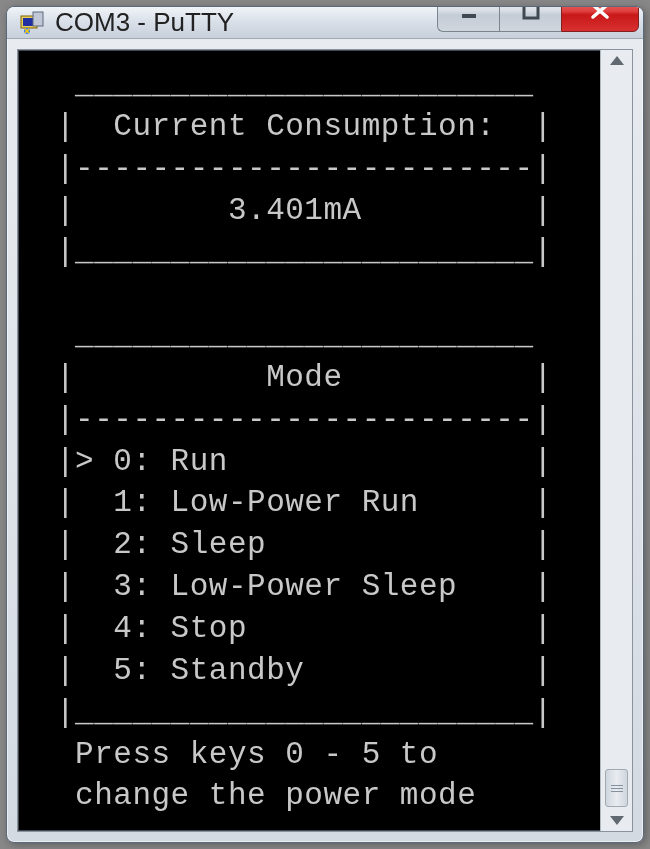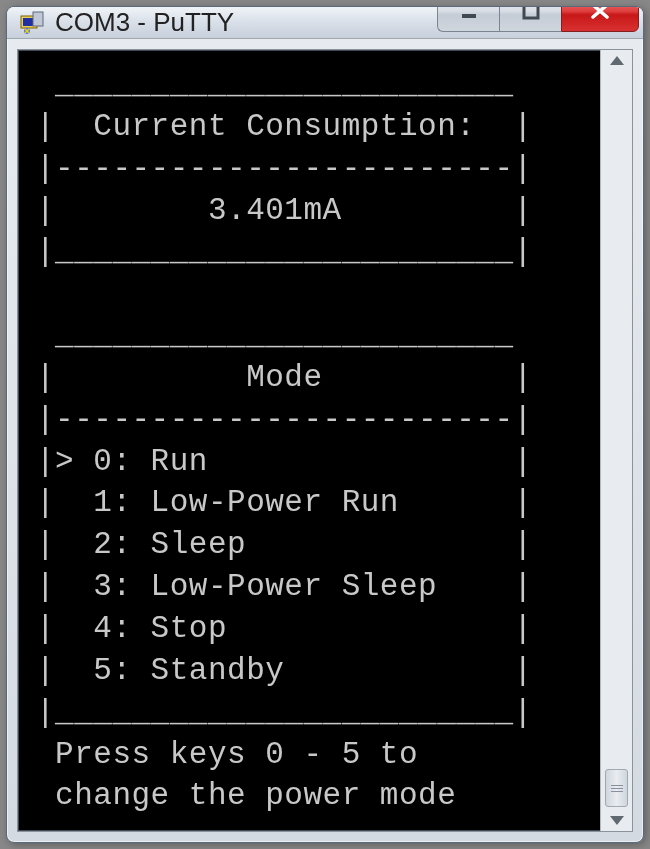--- a/index.html
+++ b/index.html
@@ -79,20 +79,21 @@
     .terminal {
       flex: 1;
       padding: 14px 8px 14px 18px;
       font-family: "Courier New", monospace;
       font-size: 31px;
       line-height: 1.35;
       color: #c8c8c8;
       white-space: pre;
       overflow: hidden;
       letter-spacing: 0.5px;
+      margin-left: 20px;
     }
     .scrollbar {
       width: 32px;
       background: #e8ecf0;
       border-left: 1px solid #b0b8c0;
       display: flex;
       flex-direction: column;
       justify-content: space-between;
       align-items: center;
       padding: 6px 0;

